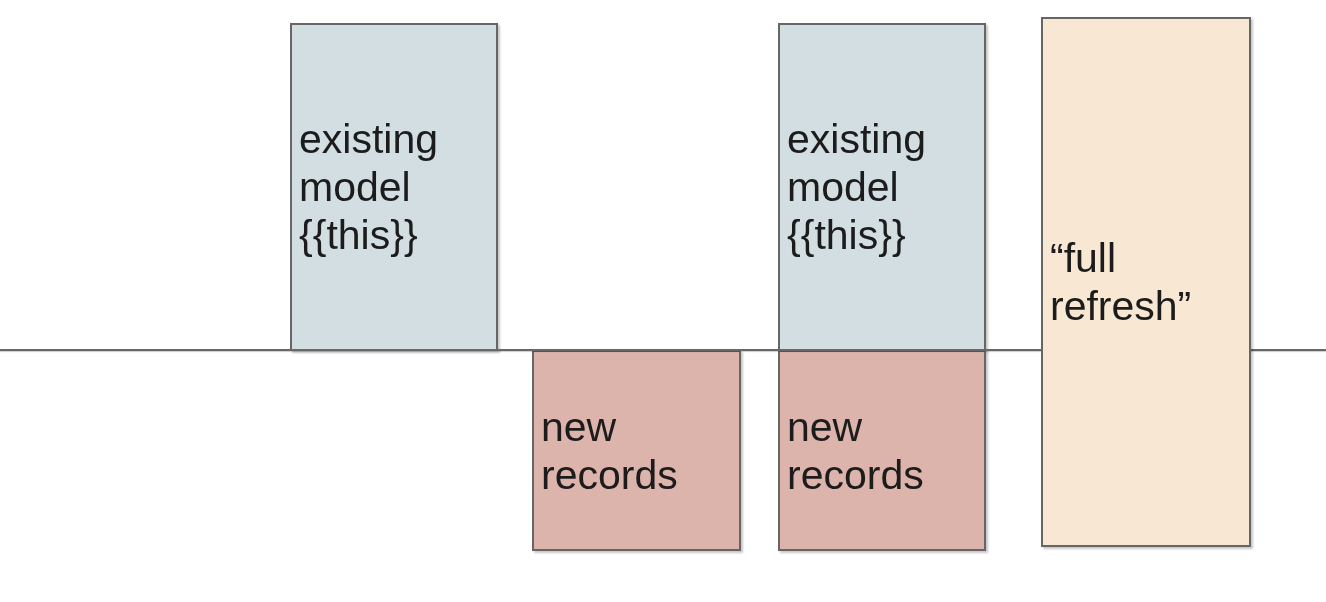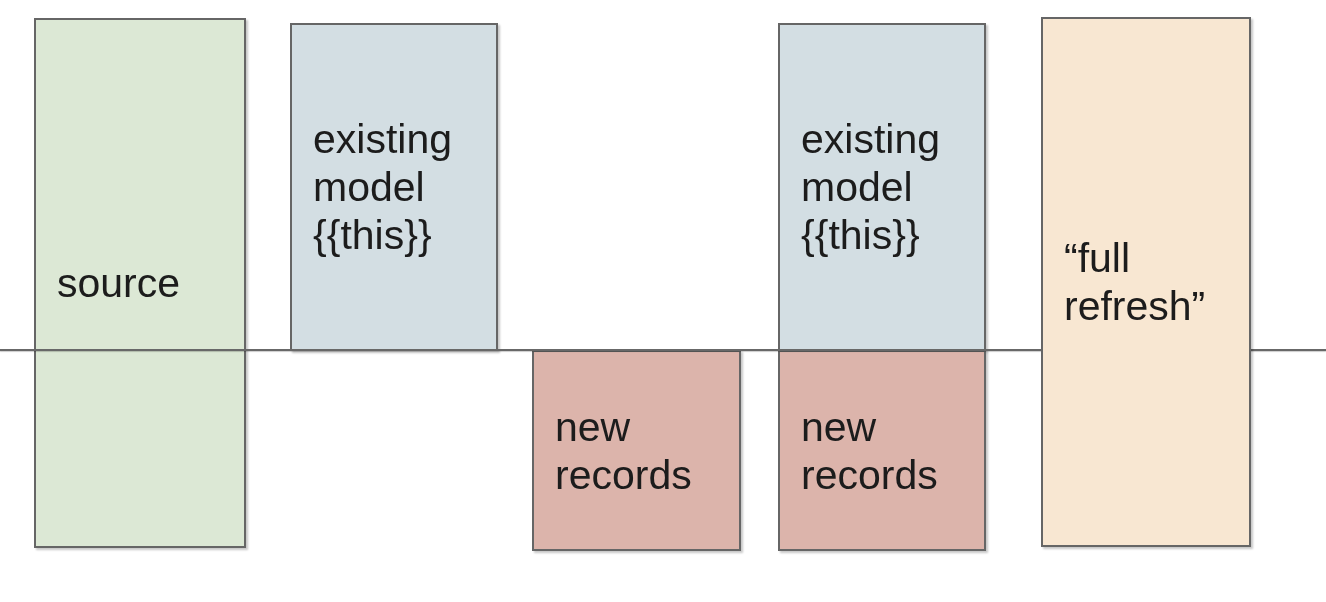--- a/index.html
+++ b/index.html
@@ -26,21 +26,21 @@
     z-index: 2;
   }
   .box {
     position: absolute;
     box-sizing: border-box;
     border: 2px solid #666666;
     box-shadow: 2px 2px 2px rgba(0,0,0,0.22);
     display: flex;
     align-items: center;
     justify-content: flex-start;
-    padding-left: 21px;
+    padding-left: 7px;
     padding-right: 10px;
   }
   .box-label {
     white-space: pre-line;
     font-size: 41px;
     line-height: 48px;
     color: #1c1c1c;
     letter-spacing: 0;
   }
   .box-source   { left: 34px;   top: 18px;  width: 212px; height: 530px; z-index: 1; }
@@ -50,23 +50,20 @@
   .box-red-2    { left: 778px;  top: 350px; width: 208px; height: 201px; z-index: 1; }
   .box-orange   { left: 1041px; top: 17px;  width: 210px; height: 530px; z-index: 3; }
 </style>
 </head>
 <body>
 
 <div class="canvas">
 
   <div class="divider" style="background-color: rgb(104, 104, 104);"></div>
 
-  <div class="box box-source" style="background-color: rgb(220, 232, 213);">
-    <span class="box-label">source</span>
-  </div>
 
   <div class="box box-blue-1" style="background-color: rgb(211, 222, 227);">
     <span class="box-label">existing
 model
 {{this}}</span>
   </div>
 
   <div class="box box-red-1" style="background-color: rgb(220, 180, 171);">
     <span class="box-label">new
 records</span>

